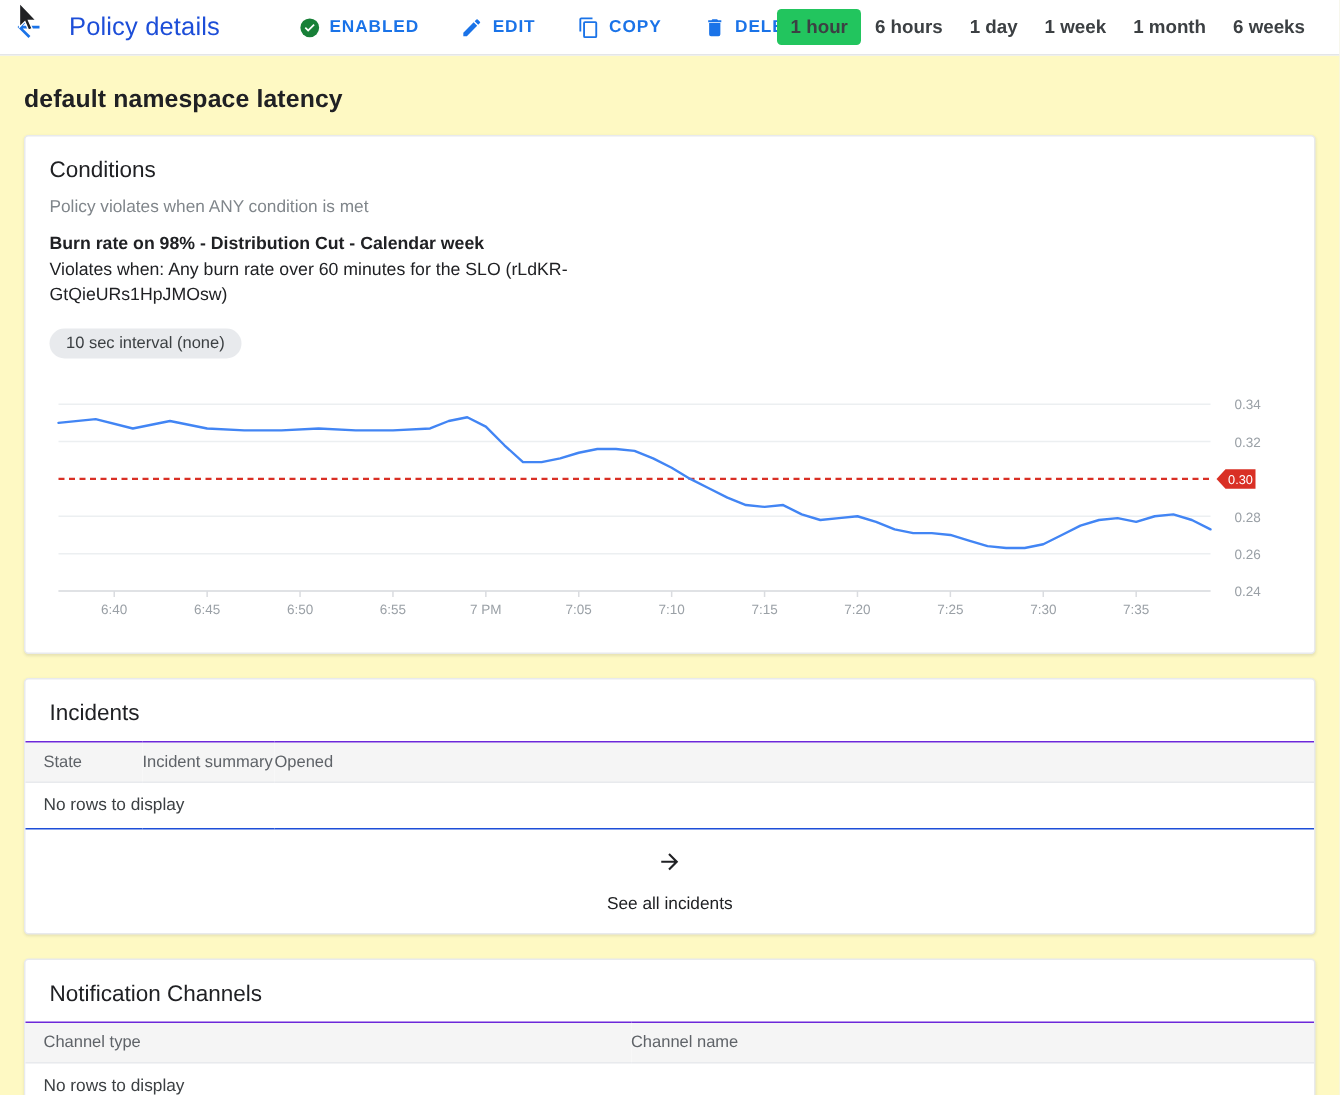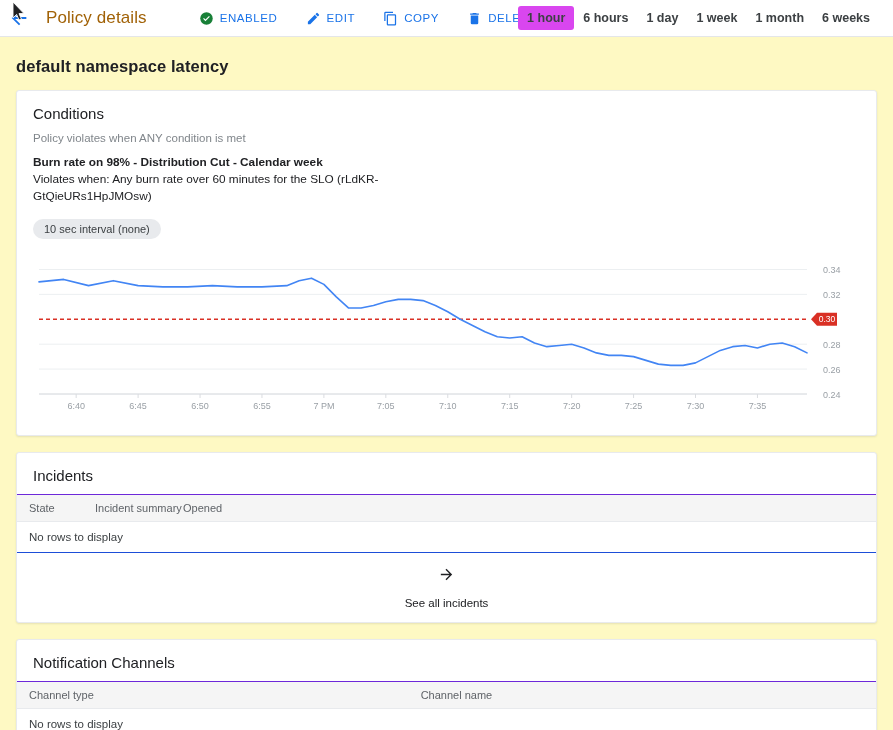--- a/index.html
+++ b/index.html
@@ -29,38 +29,38 @@
   .back-arrow { display:block; }
   .cursor-overlay {
     position: absolute;
     left: 12px; top: 2px;
     width: 14px; height: 20px;
     pointer-events: none;
   }
   .page-title {
     font-size: 17px;
     font-weight: 400;
-    color: #a16207;
+    color: #1d4ed8;
     margin-left: 8px;
     letter-spacing: .1px;
   }
   .action-group {
     display: flex;
     align-items: center;
     margin-left: 42px;
     gap: 0px;
   }
   .action {
     display: flex;
     align-items: center;
     gap: 6px;
     padding: 5px 10px;
     margin-right: 8px;
     font-size: 11.5px;
-    font-weight: normal;
+    font-weight: bold;
     letter-spacing: .6px;
     color: #1a73e8;
     cursor: pointer;
     border-radius: 4px;
     white-space: nowrap;
   }
   .action.enabled { color: #1a73e8; }
   .action svg { display: block; }
 
   .timerange {
@@ -73,21 +73,21 @@
   }
   .tr-item {
     font-size: 12.5px;
     font-weight: bold;
     color: #3c4043;
     padding: 5px 9px;
     border-radius: 3px;
     cursor: pointer;
     white-space: nowrap;
   }
-  .tr-item.active { background: #d946ef; }
+  .tr-item.active { background: #22c55e; }
 
   
   .content {
     padding: 0 16px;
     background: #fef9c3;
     height: 693px;
   }
   .main-title {
     font-size: 16.5px;
     font-weight: bold;

